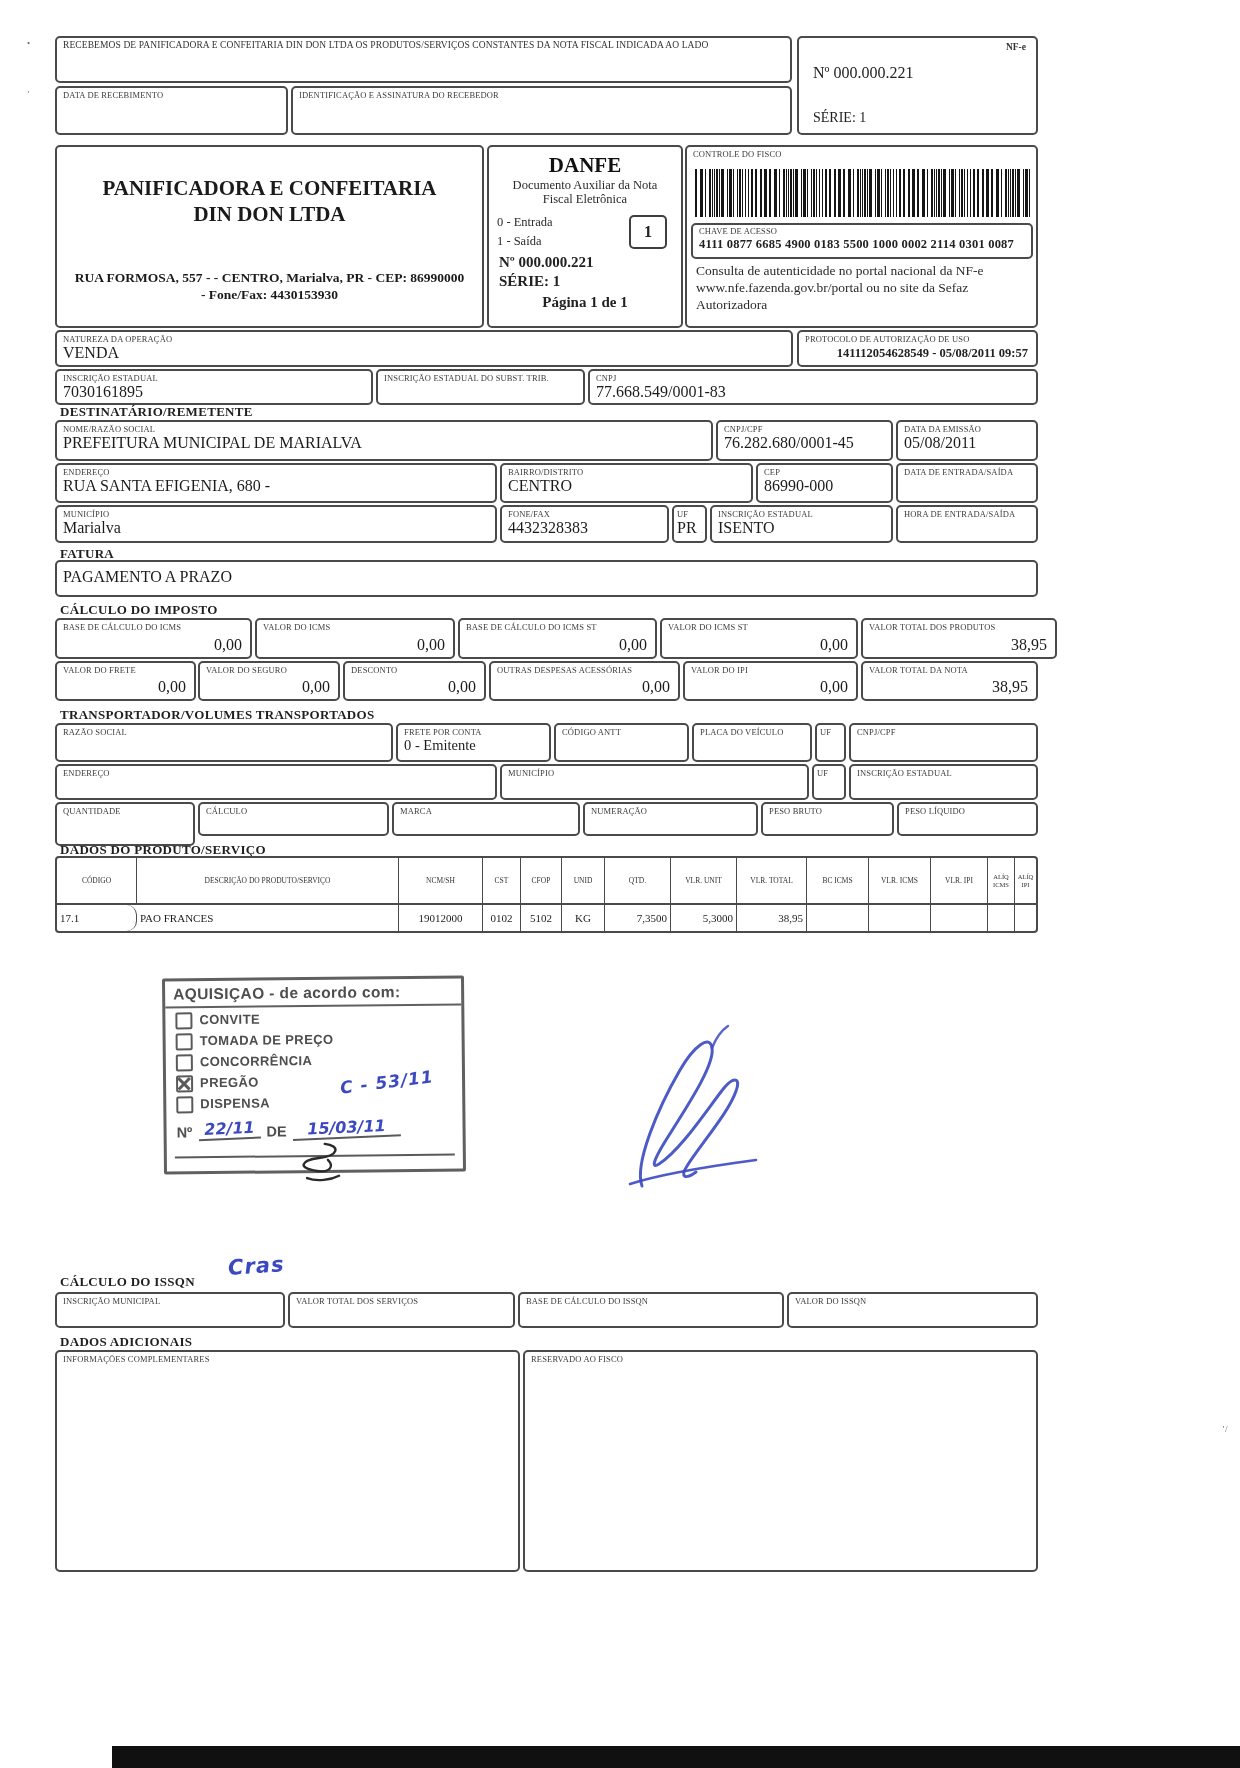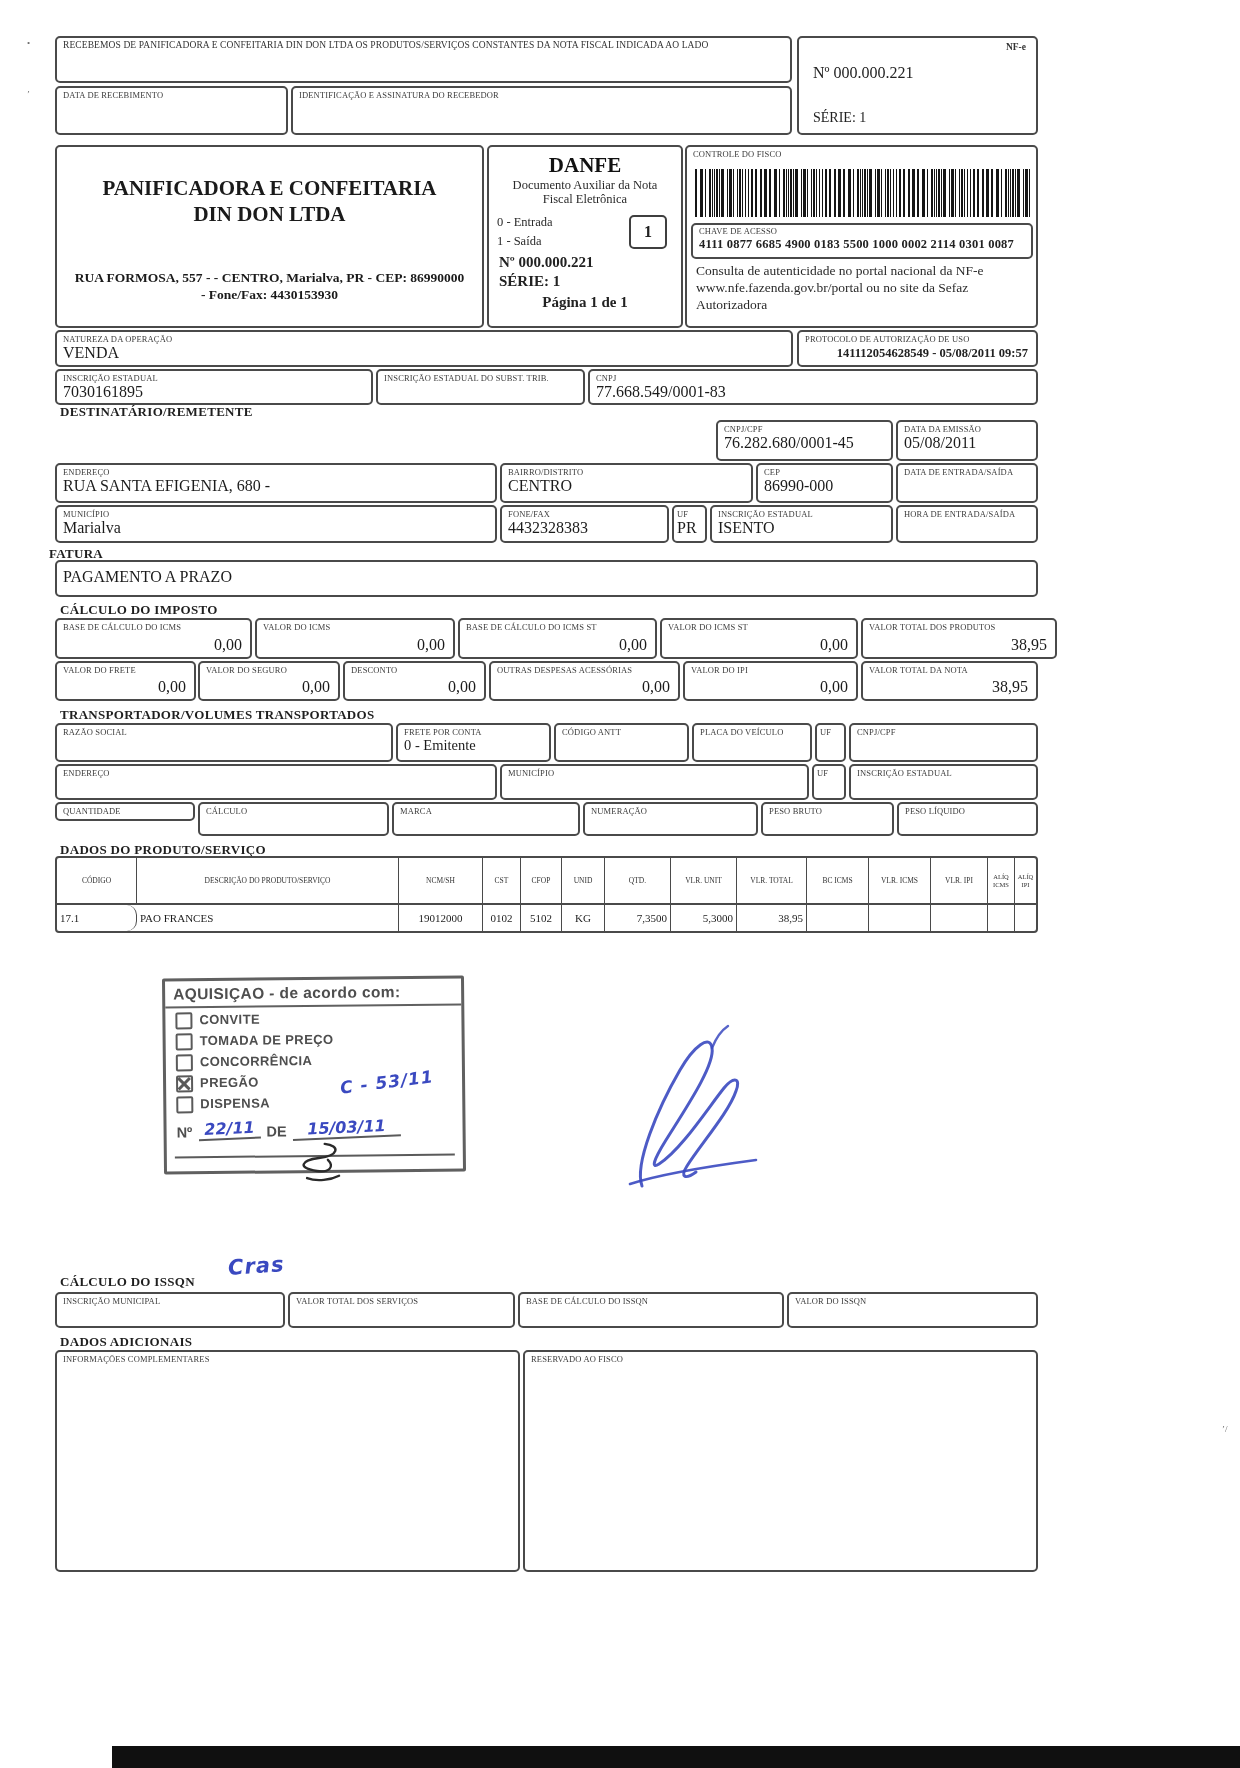--- a/index.html
+++ b/index.html
@@ -242,20 +242,24 @@
   </div>
   <div class="fbox" style="left:376px;top:369px;width:209px;height:36px;">
     <div class="lbl">INSCRIÇÃO ESTADUAL DO SUBST. TRIB.</div>
   </div>
   <div class="fbox" style="left:588px;top:369px;width:450px;height:36px;">
     <div class="lbl">CNPJ</div>
     <div class="val big">77.668.549/0001-83</div>
   </div>
 
   <div class="sec" style="left:60px;top:404px;">DESTINATÁRIO/REMETENTE</div>
+  <div class="fbox" style="left:55px;top:420px;width:658px;height:41px;">
+    <div class="lbl">NOME/RAZÃO SOCIAL</div>
+    <div class="val big">PREFEITURA MUNICIPAL DE MARIALVA</div>
+  </div>
   <div class="fbox" style="left:716px;top:420px;width:177px;height:41px;">
     <div class="lbl">CNPJ/CPF</div>
     <div class="val big">76.282.680/0001-45</div>
   </div>
   <div class="fbox" style="left:896px;top:420px;width:142px;height:41px;">
     <div class="lbl">DATA DA EMISSÃO</div>
     <div class="val big">05/08/2011</div>
   </div>
   <div class="fbox" style="left:55px;top:463px;width:442px;height:40px;">
     <div class="lbl">ENDEREÇO</div>
@@ -285,21 +289,21 @@
     <div class="val big">PR</div>
   </div>
   <div class="fbox" style="left:710px;top:505px;width:183px;height:38px;">
     <div class="lbl">INSCRIÇÃO ESTADUAL</div>
     <div class="val big">ISENTO</div>
   </div>
   <div class="fbox" style="left:896px;top:505px;width:142px;height:38px;">
     <div class="lbl">HORA DE ENTRADA/SAÍDA</div>
   </div>
 
-  <div class="sec" style="left:49px;top:546px;">FATURA</div>
+  <div class="sec" style="left:60px;top:546px;">FATURA</div>
   <div class="fbox" style="left:55px;top:560px;width:983px;height:37px;">
     <div class="val big" style="margin-top:4px;">PAGAMENTO A PRAZO</div>
   </div>
 
   <div class="sec" style="left:60px;top:602px;">CÁLCULO DO IMPOSTO</div>
   <div class="fbox" style="left:55px;top:618px;width:197px;height:41px;">
     <div class="lbl">BASE DE CÁLCULO DO ICMS</div>
     <div class="val num">0,00</div>
   </div>
   <div class="fbox" style="left:255px;top:618px;width:200px;height:41px;">
@@ -368,21 +372,21 @@
   </div>
   <div class="fbox" style="left:500px;top:764px;width:309px;height:36px;">
     <div class="lbl">MUNICÍPIO</div>
   </div>
   <div class="fbox" style="left:812px;top:764px;width:34px;height:36px;padding:2px 3px;">
     <div class="lbl">UF</div>
   </div>
   <div class="fbox" style="left:849px;top:764px;width:189px;height:36px;">
     <div class="lbl">INSCRIÇÃO ESTADUAL</div>
   </div>
-  <div class="fbox" style="left:55px;top:802px;width:140px;height:19px;">
+  <div class="fbox" style="left:55px;top:802px;width:140px;height:44px;">
     <div class="lbl">QUANTIDADE</div>
   </div>
   <div class="fbox" style="left:198px;top:802px;width:191px;height:34px;">
     <div class="lbl">CÁLCULO</div>
   </div>
   <div class="fbox" style="left:392px;top:802px;width:188px;height:34px;">
     <div class="lbl">MARCA</div>
   </div>
   <div class="fbox" style="left:583px;top:802px;width:175px;height:34px;">
     <div class="lbl">NUMERAÇÃO</div>

